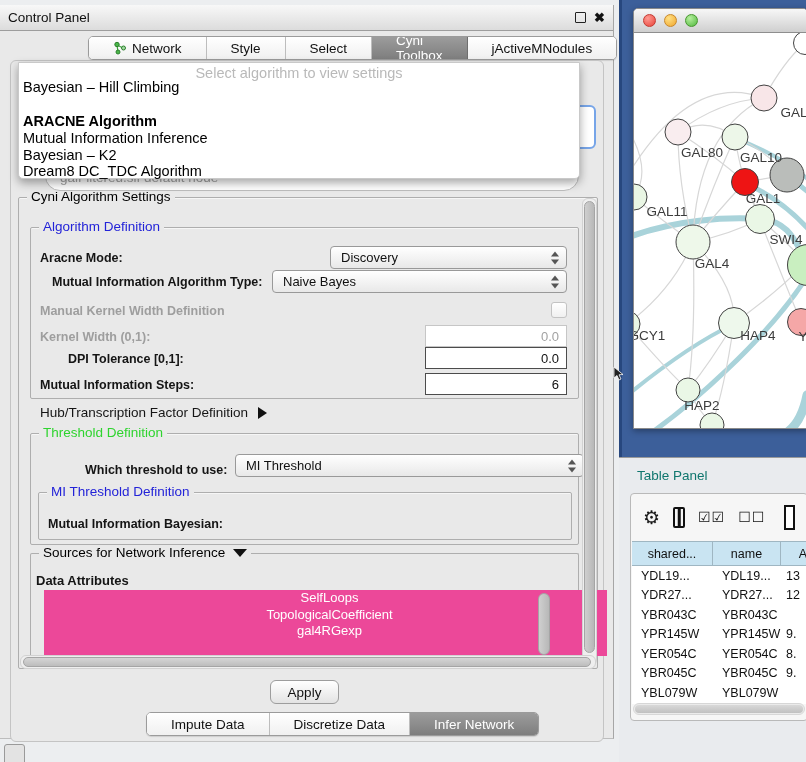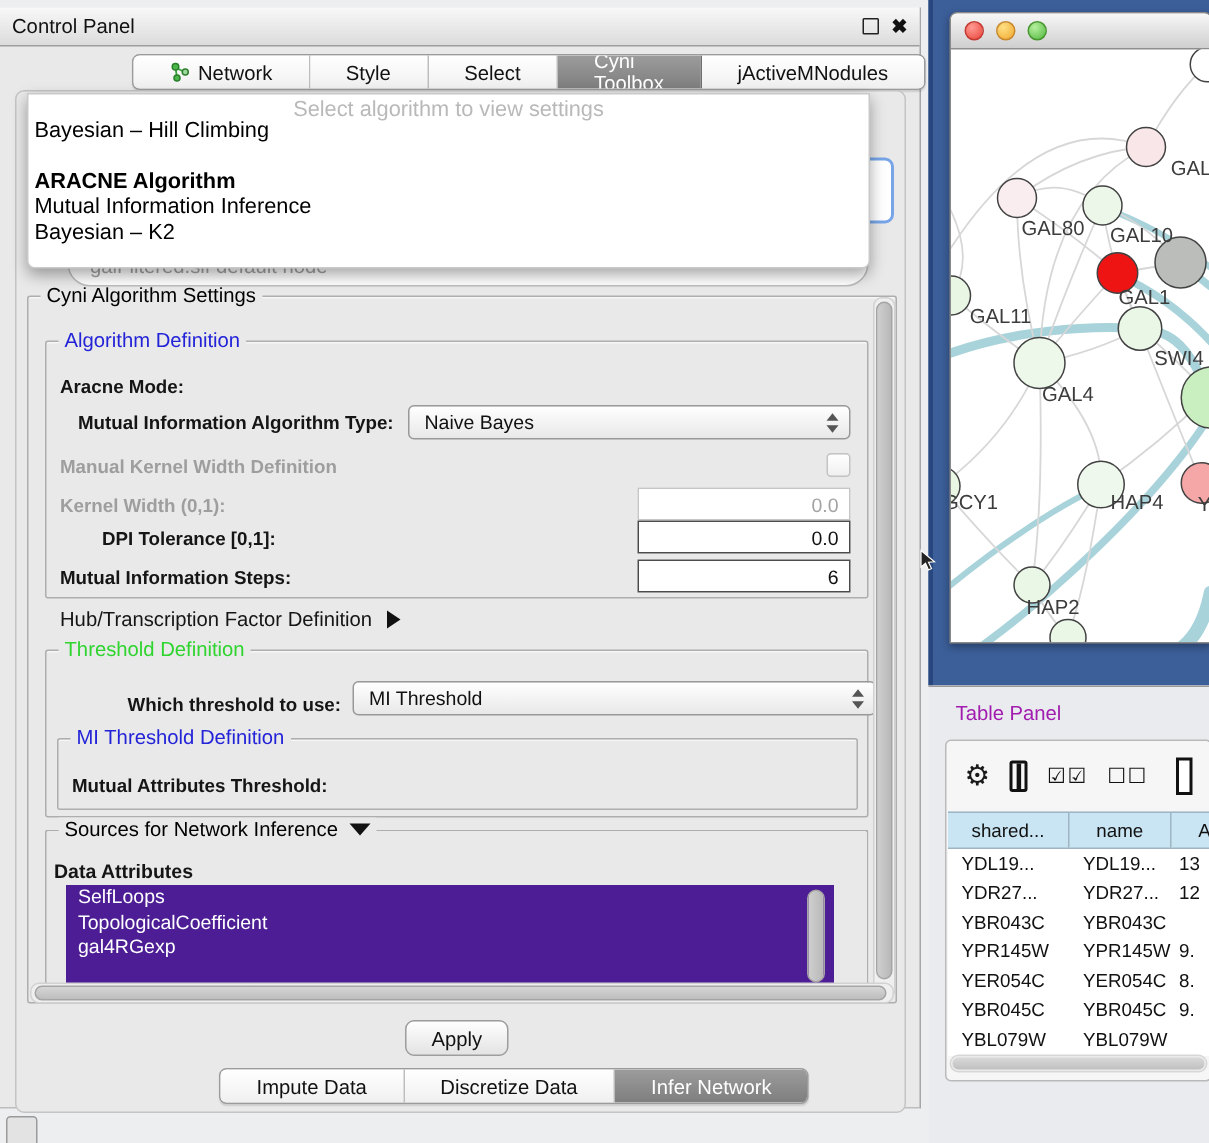--- a/index.html
+++ b/index.html
@@ -59,22 +59,22 @@
   .spin:after{content:"";position:absolute;bottom:0;left:0;border-left:4px solid transparent;
        border-right:4px solid transparent;border-top:5px solid #555;}
   
   .fld{position:absolute;height:22px;background:#fff;border:1px solid #4c4c4c;
        box-sizing:border-box;display:flex;align-items:center;justify-content:flex-end;
        padding:0 7px;font-size:13px;color:#111;}
   .fld.dis{border-color:#c6c6c6;color:#a2a2a2;}
   .chk{position:absolute;width:14px;height:14px;border:1px solid #c3c3c3;border-radius:3px;
        background:linear-gradient(#ffffff,#f0f0f0);}
   
-  .attr-list{position:absolute;left:44px;top:585px;width:512px;height:66px;
-       background:#4c1d95;overflow:hidden;}
+  .attr-list{position:absolute;left:44px;top:585px;width:563px;height:66px;
+       background:#ec4899;overflow:hidden;text-align:center;}
   .attr-item{font-size:13px;color:#fff;padding:0 0 0 8px;height:16.5px;line-height:16.5px;}
   .vscroll{position:absolute;background:#efefef;border:1px solid #d2d2d2;border-radius:6px;}
   .vthumb{position:absolute;background:linear-gradient(90deg,#cfcfcf,#b8b8b8);
        border:1px solid #a5a5a5;border-radius:6px;}
   .hthumb{position:absolute;background:linear-gradient(#d6d6d6,#bdbdbd);
        border:1px solid #a5a5a5;border-radius:6px;}
   .apply-btn{position:absolute;left:270px;top:675px;width:67px;height:22px;
        background:linear-gradient(#ffffff,#e3e3e3);border:1px solid #9d9d9d;border-radius:6px;
        font-size:13.5px;color:#111;display:flex;align-items:center;justify-content:center;}
   .arrow-right{display:inline-block;width:0;height:0;border-top:6px solid transparent;
@@ -97,21 +97,21 @@
   .tl.yel{background:radial-gradient(circle at 35% 30%,#ffe084,#f0a72e);border:1px solid #c8882b;}
   .tl.grn{background:radial-gradient(circle at 35% 30%,#b6ef9e,#51b83e);border:1px solid #47962f;}
   .net-canvas{position:absolute;left:0;top:24px;width:173px;height:395px;overflow:hidden;}
   .node{position:absolute;border-radius:50%;border:1.5px solid #424242;box-sizing:border-box;
        transform:translate(-50%,-50%);}
   .nlabel{position:absolute;transform:translate(-50%,-50%);font-size:13.5px;color:#3c3c3c;
        white-space:nowrap;}
   
   .tp-area{position:absolute;left:619px;top:457px;width:187px;height:305px;background:#e9ebee;
        border-top:1px solid #9a9a9a;}
-  .tp-title{position:absolute;left:18px;top:10px;font-size:13.5px;color:#a21caf;}
+  .tp-title{position:absolute;left:18px;top:10px;font-size:13.5px;color:#0f766e;}
   .tp-box{position:absolute;left:11px;top:35px;width:176px;height:226px;background:#f6f6f6;
        border:1px solid #b9b9b9;border-radius:4px;overflow:hidden;}
   .tp-toolbar{position:absolute;left:0;top:0;width:100%;height:46px;display:flex;
        align-items:center;gap:13px;padding:0 12px;box-sizing:border-box;}
   .gear{font-size:19px;color:#1a1a1a;line-height:1;}
   .spliticon{width:19px;height:17px;border:2.5px solid #111;border-radius:2px;position:relative;}
   .spliticon:after{content:"";position:absolute;left:50%;top:0;width:2.5px;height:100%;
        background:#111;transform:translateX(-50%);}
   .cbpair{font-size:14px;color:#111;letter-spacing:1px;line-height:1;}
   .docicon{width:16px;height:21px;border:2px solid #111;background:#fff;margin-left:6px;}
@@ -182,31 +182,36 @@
     <span>galFiltered.sif default node</span>
   </div>
   <div class="focus-combo"></div>
 
   <div class="dd">
     <div class="dd-header">Select algorithm to view settings</div>
     <div class="dd-item" style="top:16px;">Bayesian – Hill Climbing</div>
     <div class="dd-item bold" style="top:50px;">ARACNE Algorithm</div>
     <div class="dd-item" style="top:67px;">Mutual Information Inference</div>
     <div class="dd-item" style="top:84px;">Bayesian – K2</div>
+    <div class="dd-item" style="top:100px;">Dream8 DC_TDC Algorithm</div>
   </div>
 
   <div class="grp" style="left:18px;top:192px;width:578px;height:470px;background:#e9e9e9;">
     <span class="gtitle">Cyni Algorithm Settings</span>
   </div>
 
   <div class="grp" style="left:30px;top:222px;width:547px;height:170px;">
     <span class="gtitle t-blue">Algorithm Definition</span>
   </div>
 
   <span class="lbl" style="left:40px;top:246px;">Aracne Mode:</span>
+  <div class="cbo" style="left:330px;top:241px;width:237px;">
+    <span>Discovery</span>
+    <span class="spin"></span>
+  </div>
 
   <span class="lbl" style="left:40px;top:270px;padding-left:12px;">Mutual Information Algorithm Type:</span>
   <div class="cbo" style="left:272px;top:265px;width:295px;">
     <span>Naive Bayes</span>
     <span class="spin"></span>
   </div>
 
   <span class="lbl dis" style="left:40px;top:299px;">Manual Kernel Width Definition</span>
   <div class="chk" style="left:551px;top:297px;"></div>
 
@@ -236,21 +241,21 @@
 
   <span class="lbl" style="left:85px;top:458px;">Which threshold to use:</span>
   <div class="cbo" style="left:235px;top:449px;width:349px;">
     <span>MI Threshold</span>
     <span class="spin"></span>
   </div>
 
   <div class="grp" style="left:38px;top:487px;width:532px;height:46px;">
     <span class="gtitle t-blue">MI Threshold Definition</span>
   </div>
-  <span class="lbl" style="left:48px;top:512px;">Mutual Attributes Threshold:</span>
+  <span class="lbl" style="left:48px;top:512px;">Mutual Information Bayesian:</span>
 
   <div class="grp" style="left:30px;top:548px;width:547px;height:113px;border-bottom:none;box-shadow:none;">
     <span class="gtitle">
       <span>Sources for Network Inference</span>
       <span class="arrow-down"></span>
     </span>
   </div>
   <span class="lbl" style="left:36px;top:568px;font-size:13px;">Data Attributes</span>
 
   <div class="attr-list">

